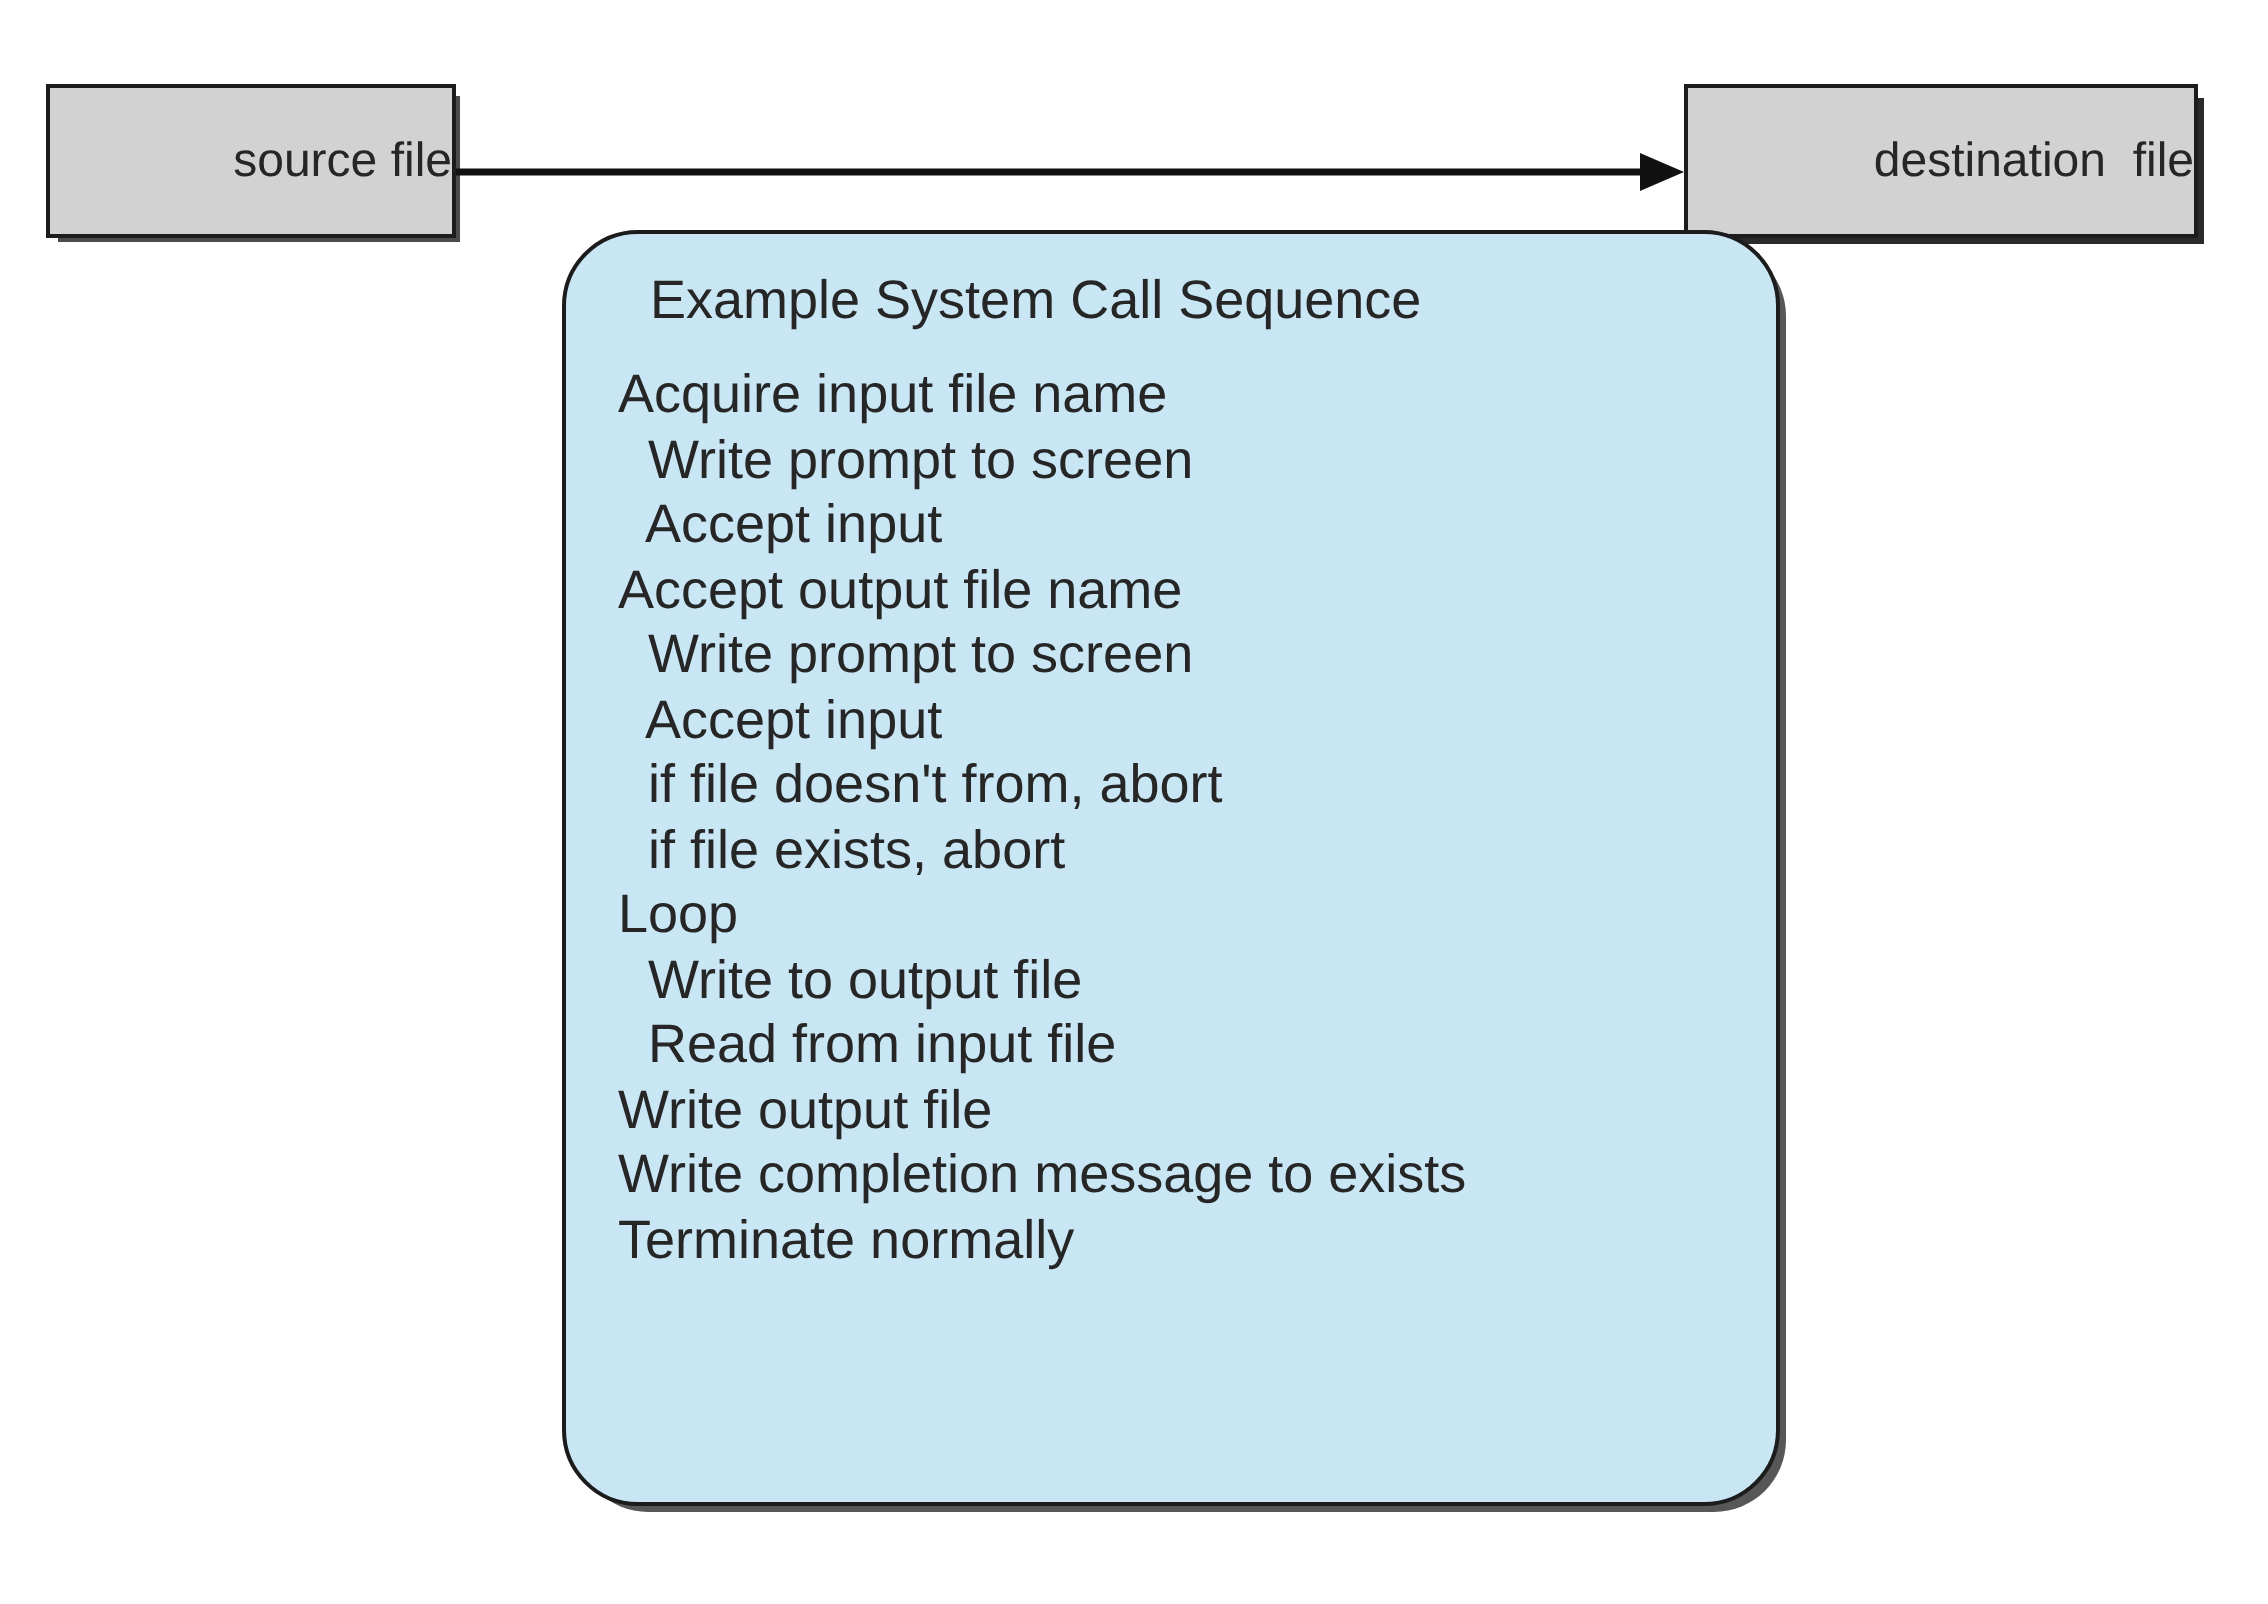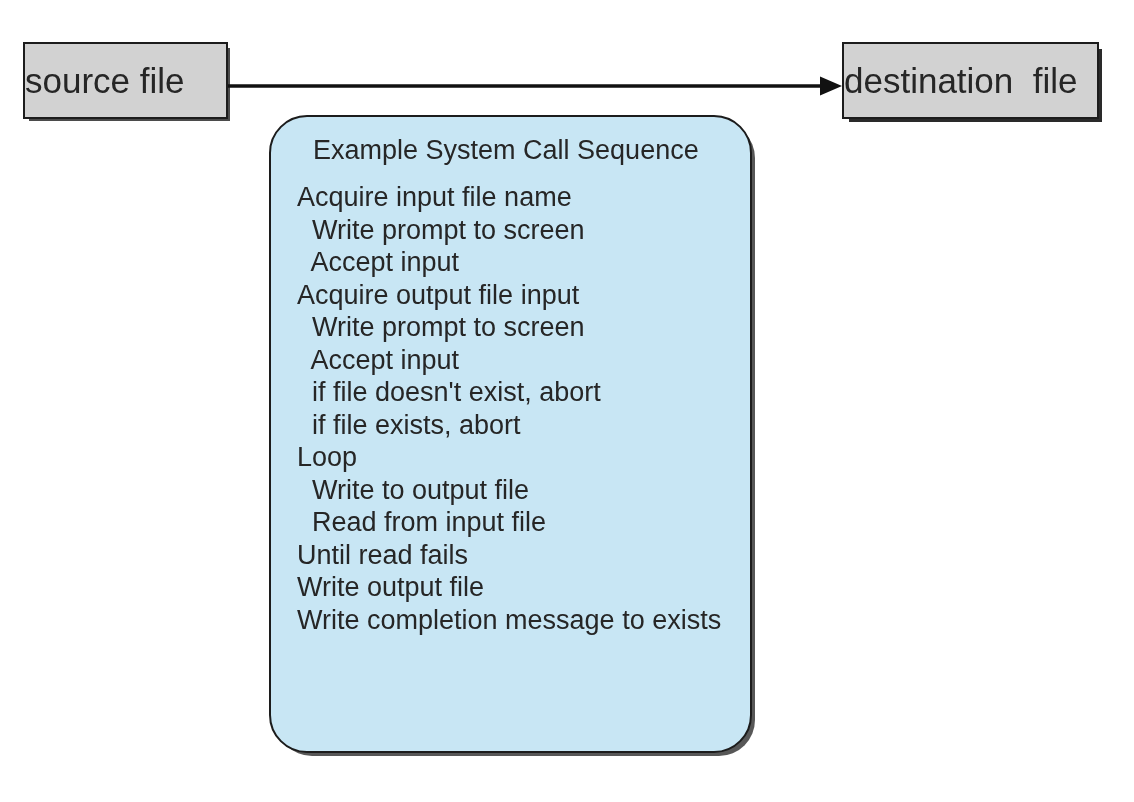--- a/index.html
+++ b/index.html
@@ -16,22 +16,22 @@
     overflow: hidden;
   }
   .file-box {
     position: absolute;
     box-sizing: border-box;
     background: var(--box-fill, #d2d2d2);
     border: 2.5px solid var(--border, #1c1c1c);
     box-shadow: 4px 4px 0 -2px rgba(15,15,15,0.75);
     display: flex;
     align-items: center;
-    justify-content: flex-start;
-    font-size: 35px;
+    justify-content: flex-end;
+    font-size: 24px;
     color: var(--text, #262626);
     white-space: pre;
   }
   .file-box.source {
     left: 23px;
     top: 42px;
     width: 205px;
     height: 77px;
   }
   .file-box.destination {
@@ -49,23 +49,23 @@
   }
   .arrow-svg line {
     stroke: var(--arrow, #111111);
     stroke-width: 3.5;
   }
   .arrow-svg polygon {
     fill: var(--arrow, #111111);
   }
   .call-box {
     position: absolute;
-    left: 269px;
+    left: 281px;
     top: 115px;
-    width: 483px;
+    width: 609px;
     height: 638px;
     box-sizing: border-box;
     background: var(--callout-fill, #c8e6f4);
     border: 2px solid var(--border, #1c1c1c);
     border-radius: 38px;
     box-shadow: 5px 5px 0 -2px rgba(15,15,15,0.7);
     padding: 17px 18px 0 26px;
     color: var(--text, #262626);
     font-size: 27px;
   }
@@ -97,27 +97,27 @@
   <div class="file-box destination">
     <span>destination  file</span>
   </div>
 
   <div class="call-box">
     <div class="call-title">Example System Call Sequence</div>
     <div class="call-lines">
         <div class="call-line">Acquire input file name</div>
         <div class="call-line">  Write prompt to screen</div>
         <div class="call-line">  Accept input</div>
-        <div class="call-line">Acquire output file input</div>
+        <div class="call-line">Accept output file name</div>
         <div class="call-line">  Write prompt to screen</div>
         <div class="call-line">  Accept input</div>
-        <div class="call-line">  if file doesn't exist, abort</div>
+        <div class="call-line">  if file doesn't from, abort</div>
         <div class="call-line">  if file exists, abort</div>
         <div class="call-line">Loop</div>
         <div class="call-line">  Write to output file</div>
         <div class="call-line">  Read from input file</div>
-        <div class="call-line">Until read fails</div>
         <div class="call-line">Write output file</div>
         <div class="call-line">Write completion message to exists</div>
+        <div class="call-line">Terminate normally</div>
       </div>
   </div>
 
 </div>
 
 </body></html>

